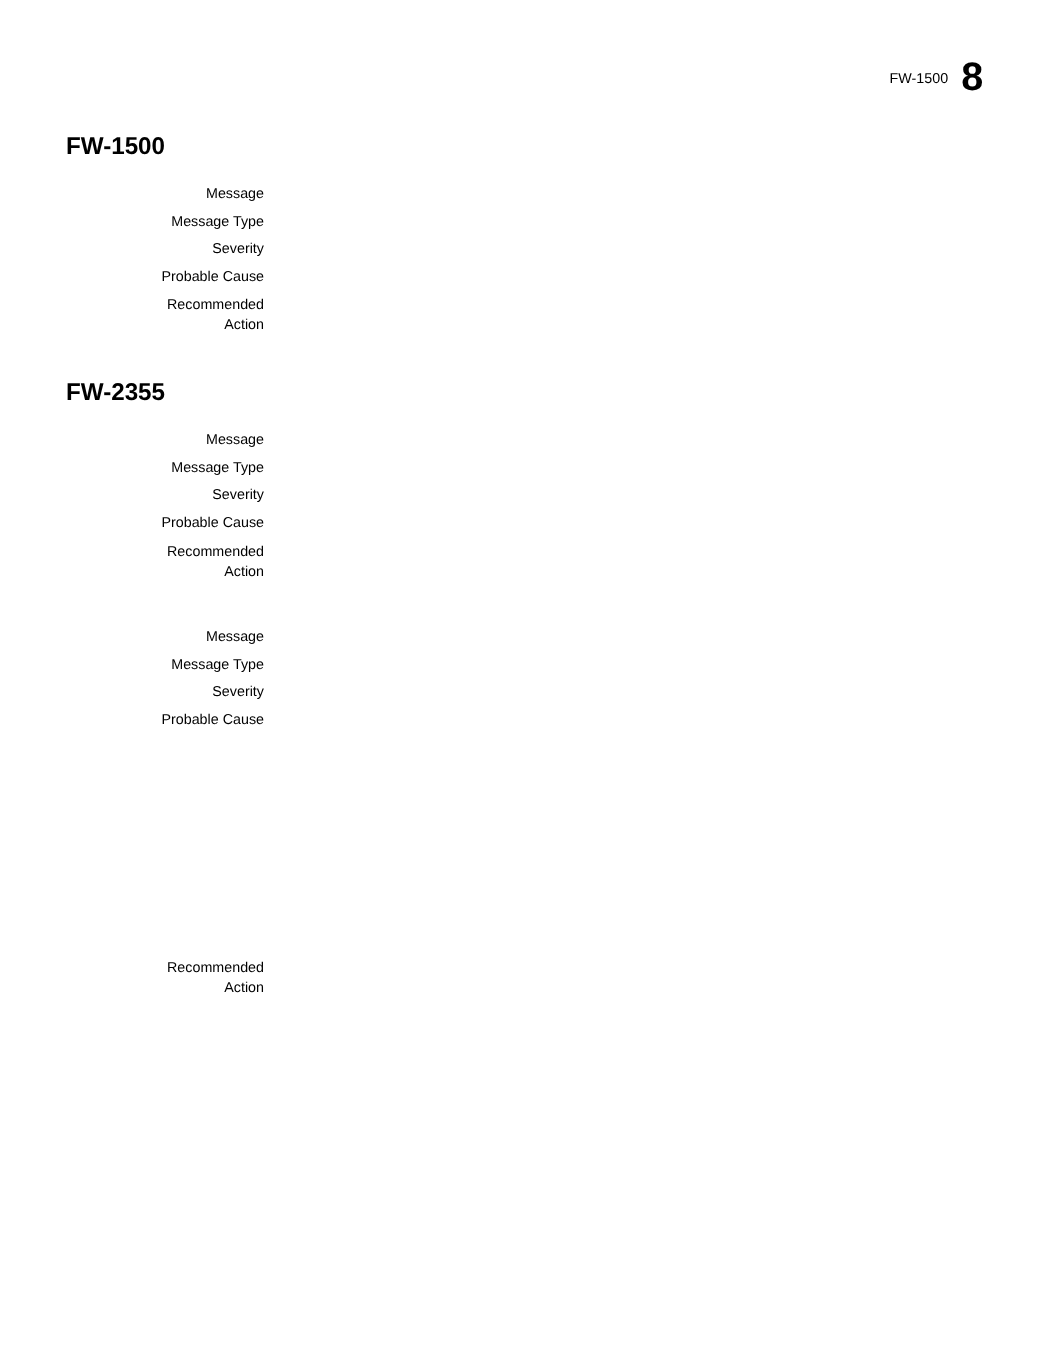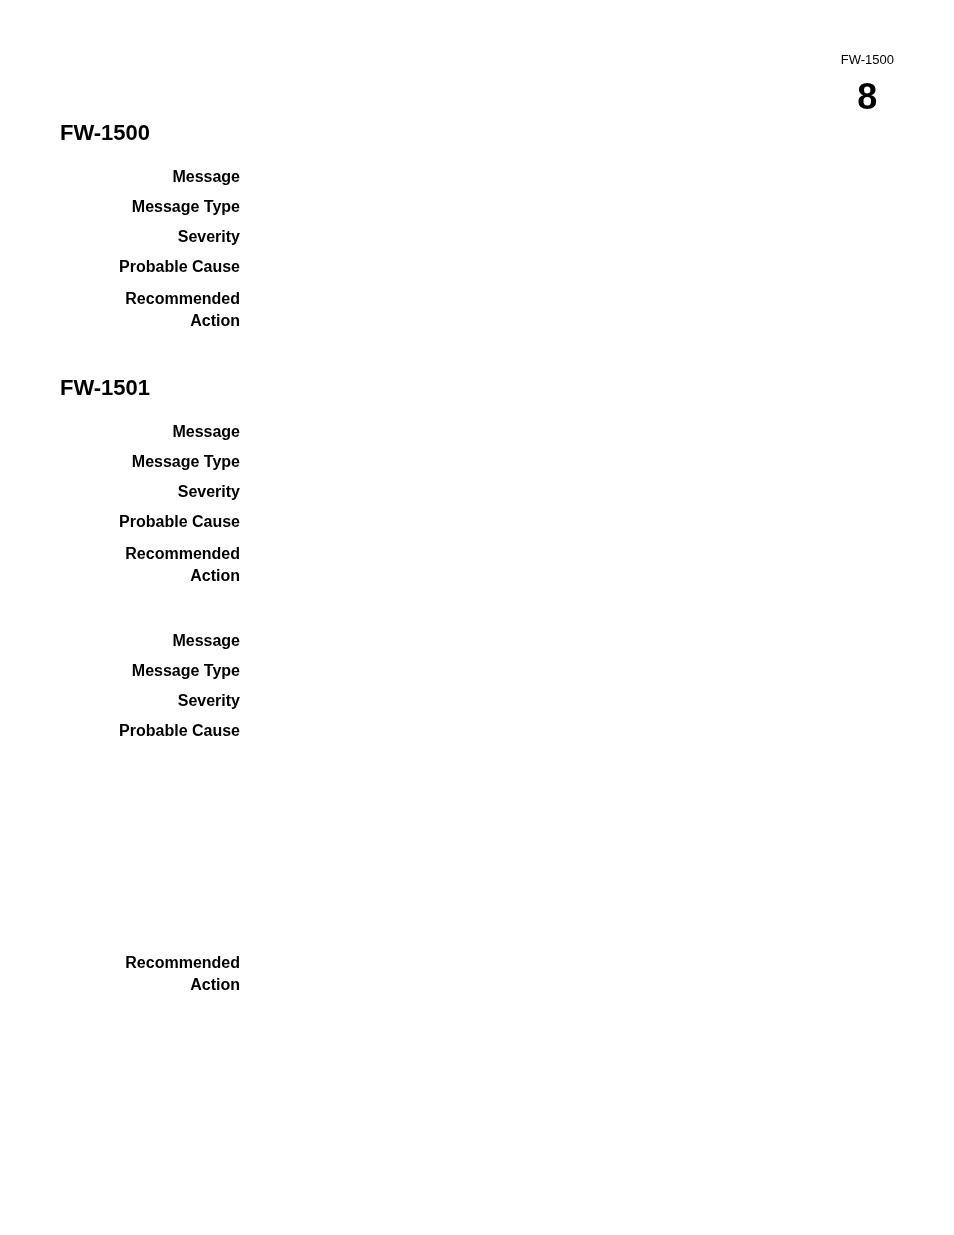--- a/index.html
+++ b/index.html
@@ -1,19 +1,18 @@
 <!DOCTYPE html>
 <html><head>
   <meta charset="utf-8">
   <style>
     * {
       margin: 0;
       padding: 0;
       box-sizing: border-box;
-      flex-direction: column;
     }
 
     body {
       background: #ffffff;
       font-family: Arial, Helvetica, sans-serif;
       width: 954px;
       min-height: 1235px;
       position: relative;
       color: #000000;
     }
@@ -59,22 +58,22 @@
     .field-row {
       display: flex;
       margin-bottom: 8px;
       align-items: flex-start;
     }
 
     .field-label {
       width: 200px;
       min-width: 200px;
       text-align: right;
-      font-size: 16px;
-      font-weight: bold;
+      font-size: 13px;
+      font-weight: normal;
       color: #000;
       padding-right: 20px;
       padding-top: 2px;
     }
 
     .field-value {
       flex: 1;
       font-size: 13px;
       color: #000;
       padding-top: 2px;
@@ -119,21 +118,21 @@
       <div class="field-value"></div>
     </div>
 
     <div class="field-row">
       <div class="field-label multiline">Recommended<br>Action</div>
       <div class="field-value"></div>
     </div>
   </div>
 
   <div class="section">
-    <div class="section-title">FW-1501</div>
+    <div class="section-title">FW-2355</div>
 
     <div class="field-row">
       <div class="field-label">Message</div>
       <div class="field-value"></div>
     </div>
 
     <div class="field-row">
       <div class="field-label">Message Type</div>
       <div class="field-value"></div>
     </div>

